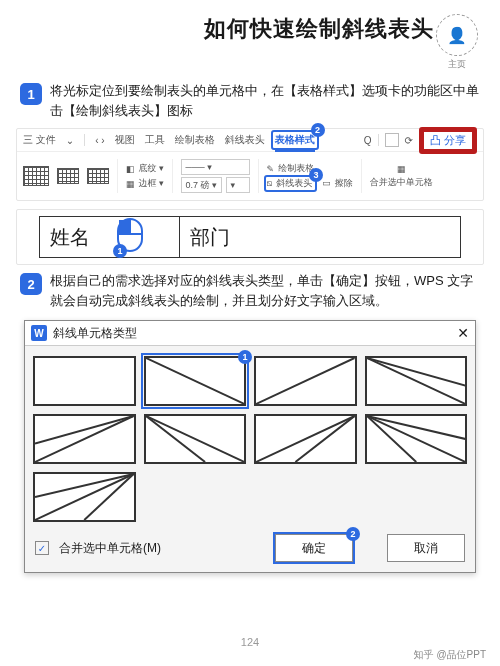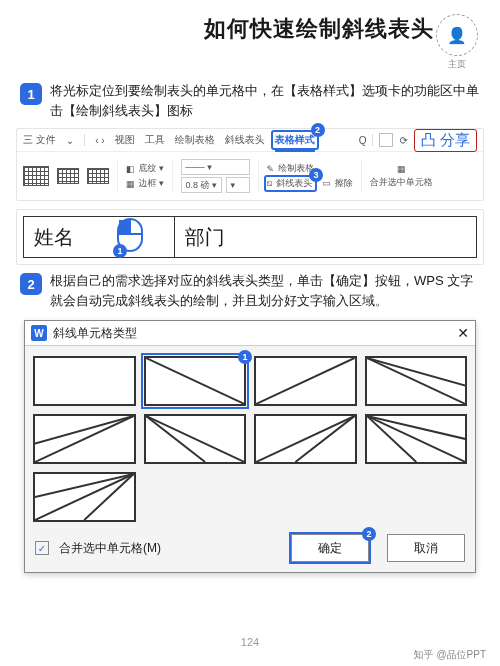--- a/index.html
+++ b/index.html
@@ -78,21 +78,21 @@
   }
   .num-badge {
     position: absolute;
     width: 14px; height: 14px; border-radius: 50%;
     background: #2d6ae0; color:#fff;
     font-size: 9px; display:flex; align-items:center; justify-content:center;
     font-weight:600;
   }
   .ribbon-right { margin-left: auto; display:flex; gap:6px; align-items:center; }
   .icon-sq { width:12px; height:12px; border:1px solid #bbb; display:inline-block; }
-  .share-btn { border:1px solid #b91c1c; color:#2d6ae0; padding:1px 6px; border-radius:3px; font-size:15px;text-align:center; }
+  .share-btn { border:5px solid #b91c1c; color:#2d6ae0; padding:1px 6px; border-radius:3px; font-size:11px;text-align:center; }
 
   .ribbon-body {
     display: flex;
     align-items: center;
     height: 44px;
     padding: 2px 6px;
     gap: 8px;
     position: relative;
   }
   .grid-icon { width:24px; height:18px; border:1px solid #555; display:inline-block;
@@ -104,21 +104,21 @@
   .ribbon-col .row { display:flex; align-items:center; gap:4px; }
   .drop { border:1px solid #ccc; padding:0 4px; height:14px; line-height:14px; font-size:9px; min-width:28px; display:inline-flex; align-items:center; }
   .vsep { width:1px; height:34px; background:#eee; }
   .ribbon-label { font-size:9px; white-space:nowrap; }
 
   
   .sample-wrap {
     margin: 8px 16px 0 16px;
     border: 1px solid #e5e5e5;
     border-radius: 2px;
-    padding: 6px 6px;
+    padding: 6px 22px;
     position: relative;
   }
   .sample-table {
     display: grid;
     grid-template-columns: 1fr 1fr 1fr;
     border: 1px solid #333;
   }
   .sample-table > div {
     border-right: 1px solid #333;
     height: 40px;
@@ -175,21 +175,21 @@
   }
   .chk { width:12px; height:12px; border:1px solid #888; display:inline-flex; align-items:center; justify-content:center; color:#2d6ae0; font-size:10px; }
   .btn {
     margin-left: auto;
     border:1px solid #888; background:#fff;
     height: 26px; width: 76px;
     display:flex; align-items:center; justify-content:center;
     font-size: 12px;
   }
   .btn.primary { box-shadow: 0 0 0 2px #2d6ae0; position:relative; }
-  .btn + .btn { margin-left: 8px; }
+  .btn + .btn { margin-left: 24px; }
 
   .page-num { position:absolute; bottom:18px; left:0; right:0; text-align:center; color:#999; font-size:11px; }
   .source { position:absolute; bottom:4px; right:14px; color:#888; font-size:10px; }
 </style>
 </head>
 <body>
 
 <div class="header">
   <div class="title">如何快速绘制斜线表头</div>
   <div class="avatar-block">
@@ -240,21 +240,21 @@
         </div>
       <div class="row">
           <span>▦</span>
           <span>边框 ▾</span>
         </div>
     </div>
     <div class="vsep"></div>
     <div class="ribbon-col">
       <span class="drop">─── ▾</span>
       <div class="row">
-        <span class="drop">0.8 磅 ▾</span>
+        <span class="drop">0.7 磅 ▾</span>
         <span class="drop" style="min-width:14px;">▾</span>
       </div>
     </div>
     <div class="vsep"></div>
     <div class="ribbon-col" style="position:relative;">
       <div class="row">
           <span>✎</span>
           <span class="ribbon-label">绘制表格</span>
         </div>
       <div class="row" style="position:relative;">

